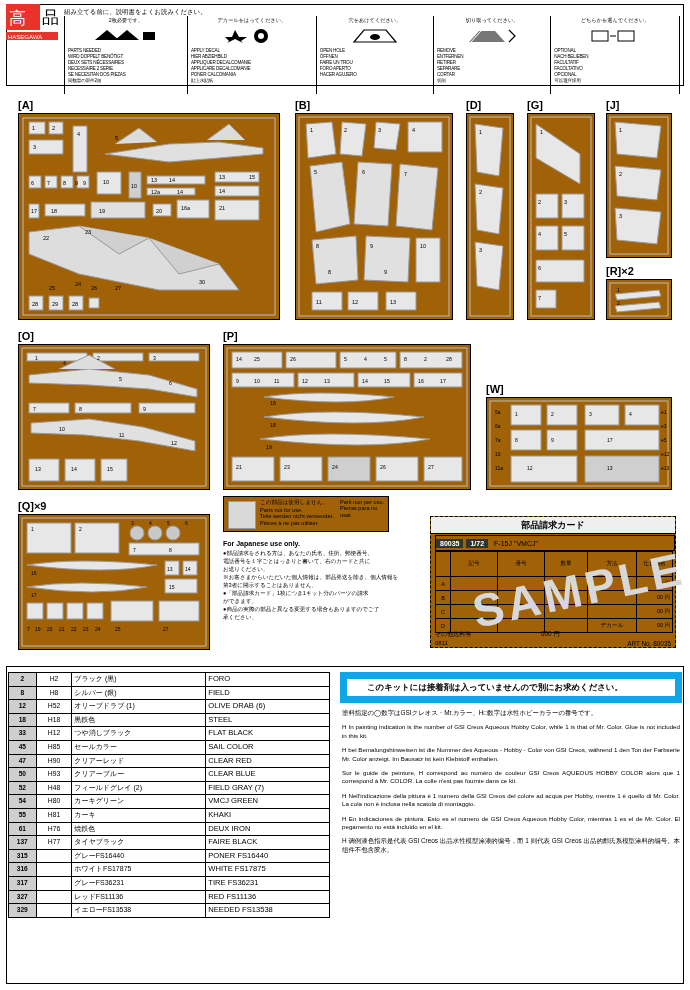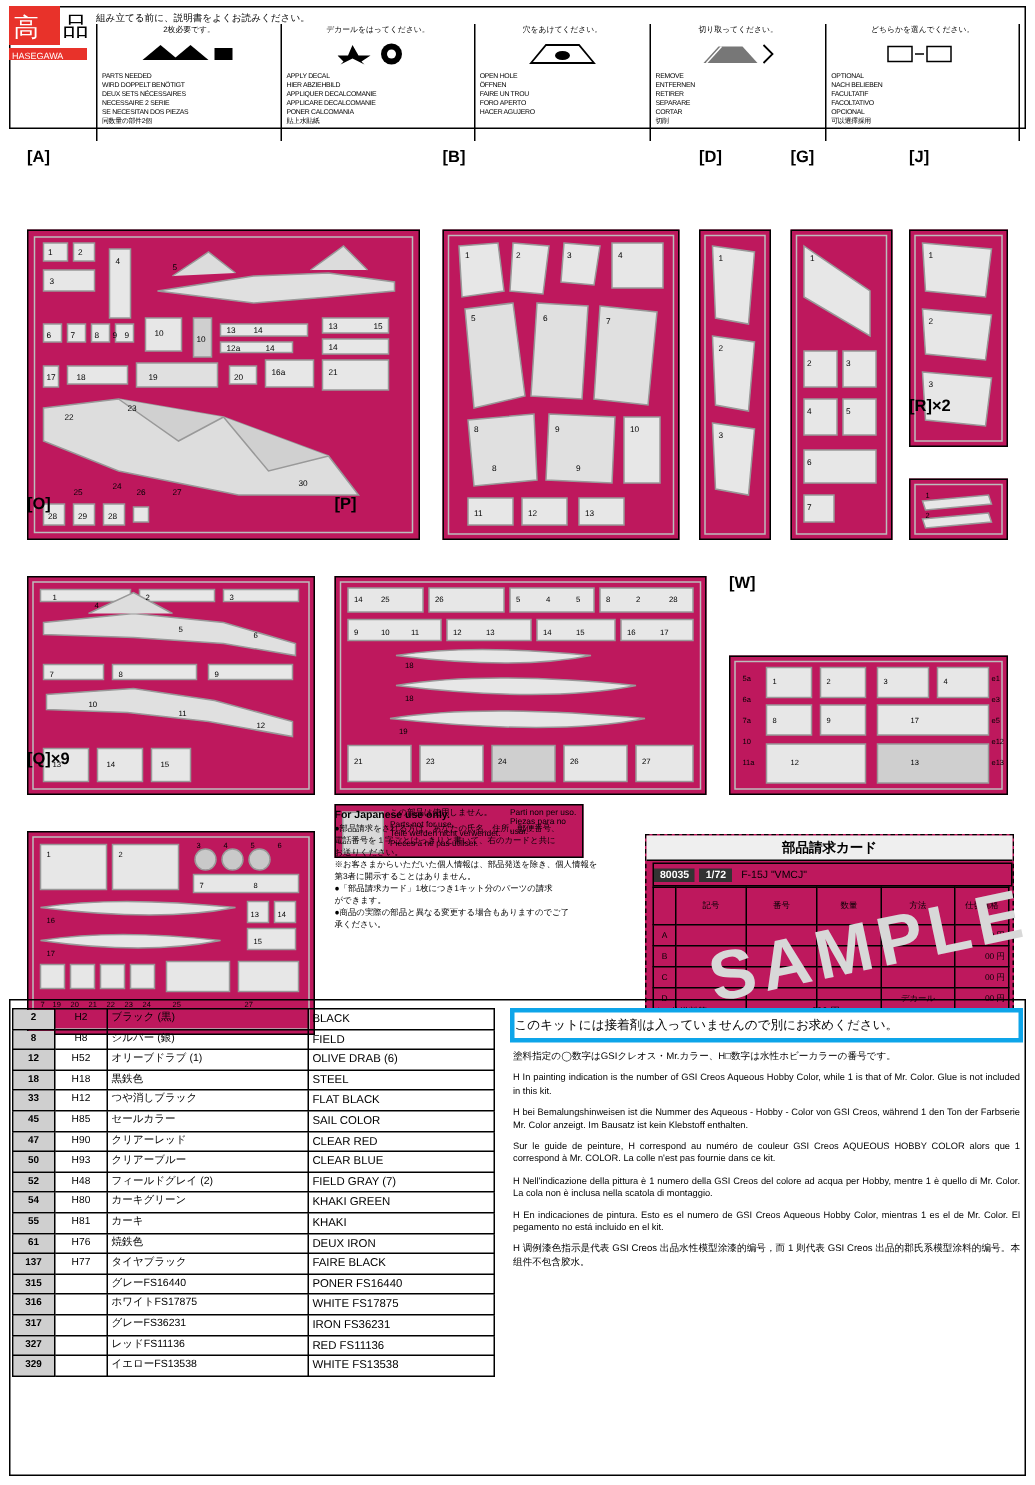--- a/index.html
+++ b/index.html
@@ -9,34 +9,34 @@
   
   .icon-strip{position:absolute;left:8px;top:6px;width:674px;height:78px;display:flex;}
   .icon-cell{border-left:1px solid #000;border-right:0;flex:1;padding:0;position:relative;}
   .icon-cell:last-child{border-right:1px solid #000;}
   .icon-jp{font-size:5.2px;text-align:center;line-height:7px;padding-top:1px;}
   .icon-lines{font-size:4.6px;line-height:6.1px;text-align:left;padding:1px 2px 0 3px;letter-spacing:-0.2px;}
   .icon-art{height:22px;display:flex;align-items:center;justify-content:center;margin-top:1px;}
   .logo{position:absolute;left:4px;top:2px;width:56px;height:40px;}
 
   
-  .frame{position:absolute;border:1px solid #000;box-sizing:border-box;background:#be185d;margin-top:40px;}
+  .frame{position:absolute;border:1px solid #000;box-sizing:border-box;background:#a16207;}
   .sprue-label{position:absolute;font-size:11px;font-weight:bold;font-family:"Liberation Sans",sans-serif;}
 
   
   .paint-table{position:absolute;left:8px;top:672px;width:322px;border-collapse:collapse;font-size:7.2px;}
   .paint-table td{border:1px solid #000;padding:0px 2px;height:12.6px;line-height:12.6px;white-space:nowrap;overflow:hidden;}
   .pt-code{width:22px;text-align:center;background:#cfcfcf;font-weight:bold;font-size:6.6px;}
   .pt-h{width:30px;text-align:center;font-size:6.8px;}
   .pt-jp{width:126px;font-size:7px;}
   .pt-en{width:116px;font-size:7.6px;}
 
   
   .notes{position:absolute;left:340px;top:672px;width:342px;}
-  .note-title{border:3px solid #0ea5e9;font-size:8.4px;padding:3px 0;font-weight:normal;background:#fff;}
+  .note-title{border:7px solid #0ea5e9;font-size:8.4px;padding:3px 20px;font-weight:bold;background:#fff;}
   .note-p{font-size:6.2px;line-height:8.4px;margin:6px 2px 0 2px;text-align:justify;}
   .note-p.jp{font-size:6.4px;}
 
   
   .smallnote{position:absolute;font-size:5.6px;line-height:7.6px;}
 
   
   .sample{position:absolute;font-size:46px;color:#d8d8d8;font-weight:bold;letter-spacing:4px;transform:rotate(-12deg);}
   .outer-box{position:absolute;left:6px;top:666px;width:678px;height:318px;border:1px solid #000;box-sizing:border-box;}
   .hdr-line{position:absolute;left:6px;top:4px;width:678px;height:82px;border:1px solid #000;box-sizing:border-box;}
@@ -599,21 +599,21 @@
   </div>
 
   <div class="outer-box"></div>
 
   <table class="paint-table">
     <tbody id="paint-rows">
         <tr>
           <td class="pt-code">2</td>
           <td class="pt-h">H2</td>
           <td class="pt-jp">ブラック (黒)</td>
-          <td class="pt-en">BLACK</td>
+          <td class="pt-en">FORO</td>
         </tr>
         <tr>
           <td class="pt-code">8</td>
           <td class="pt-h">H8</td>
           <td class="pt-jp">シルバー (銀)</td>
           <td class="pt-en">FIELD</td>
         </tr>
         <tr>
           <td class="pt-code">12</td>
           <td class="pt-h">H52</td>
@@ -653,21 +653,21 @@
         <tr>
           <td class="pt-code">52</td>
           <td class="pt-h">H48</td>
           <td class="pt-jp">フィールドグレイ (2)</td>
           <td class="pt-en">FIELD GRAY (7)</td>
         </tr>
         <tr>
           <td class="pt-code">54</td>
           <td class="pt-h">H80</td>
           <td class="pt-jp">カーキグリーン</td>
-          <td class="pt-en">KHAKI GREEN</td>
+          <td class="pt-en">VMCJ GREEN</td>
         </tr>
         <tr>
           <td class="pt-code">55</td>
           <td class="pt-h">H81</td>
           <td class="pt-jp">カーキ</td>
           <td class="pt-en">KHAKI</td>
         </tr>
         <tr>
           <td class="pt-code">61</td>
           <td class="pt-h">H76</td>
@@ -689,33 +689,33 @@
         <tr>
           <td class="pt-code">316</td>
           <td class="pt-h"></td>
           <td class="pt-jp">ホワイトFS17875</td>
           <td class="pt-en">WHITE FS17875</td>
         </tr>
         <tr>
           <td class="pt-code">317</td>
           <td class="pt-h"></td>
           <td class="pt-jp">グレーFS36231</td>
-          <td class="pt-en">IRON FS36231</td>
+          <td class="pt-en">TIRE FS36231</td>
         </tr>
         <tr>
           <td class="pt-code">327</td>
           <td class="pt-h"></td>
           <td class="pt-jp">レッドFS11136</td>
           <td class="pt-en">RED FS11136</td>
         </tr>
         <tr>
           <td class="pt-code">329</td>
           <td class="pt-h"></td>
           <td class="pt-jp">イエローFS13538</td>
-          <td class="pt-en">WHITE FS13538</td>
+          <td class="pt-en">NEEDED FS13538</td>
         </tr>
       </tbody>
   </table>
 
   <div class="notes">
     <div class="note-title">このキットには接着剤は入っていませんので別にお求めください。</div>
     <div class="note-p jp">塗料指定の◯数字はGSIクレオス・Mr.カラー、H□数字は水性ホビーカラーの番号です。</div>
     <div class="note-p">H In painting indication is the number of GSI Creos Aqueous Hobby Color, while 1 is that of Mr. Color. Glue is not included in this kit.</div>
     <div class="note-p">H bei Bemalungshinweisen ist die Nummer des Aqueous - Hobby - Color von GSI Creos, während 1 den Ton der Farbserie Mr. Color anzeigt. Im Bausatz ist kein Klebstoff enthalten.</div>
     <div class="note-p">Sur le guide de peinture, H correspond au numéro de couleur GSI Creos AQUEOUS HOBBY COLOR alors que 1 correspond à Mr. COLOR. La colle n'est pas fournie dans ce kit.</div>

